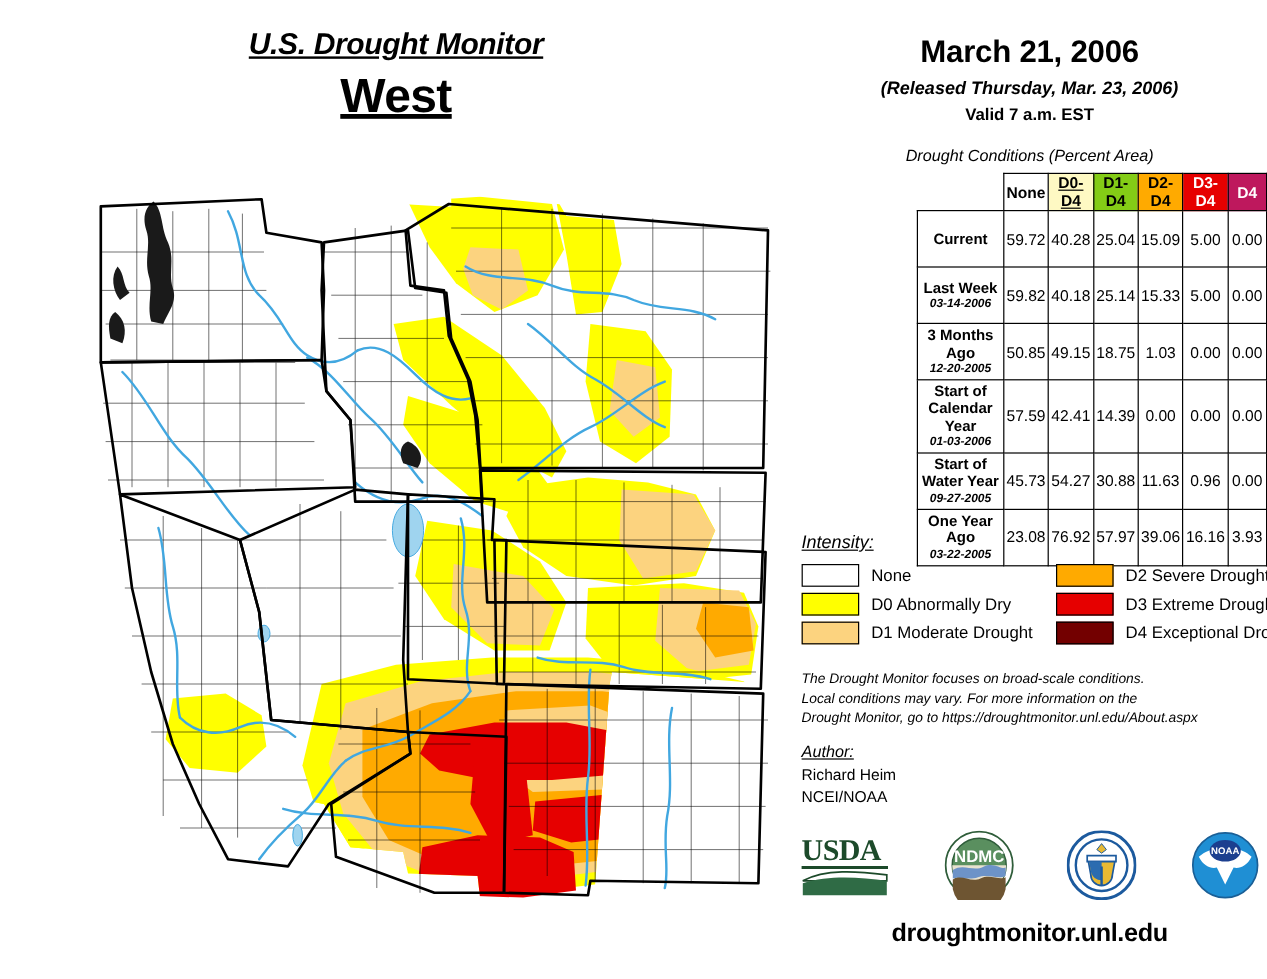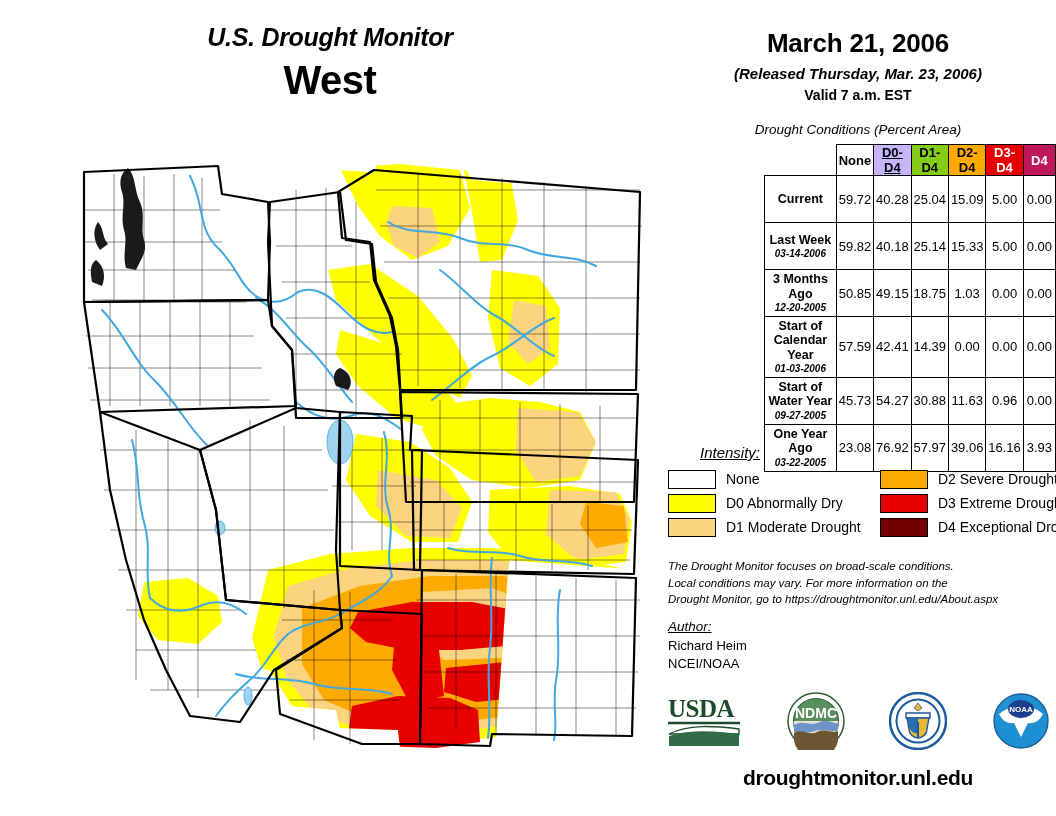--- a/index.html
+++ b/index.html
@@ -13,20 +13,21 @@
     color: #000000;
     position: relative;
     overflow: hidden;
   }
   .page { position: relative; width: 1056px; height: 816px; }
 
   
   .title-block {
     position: absolute; left: 0px; top: 24px; width: 660px;
     text-align: center;
+    text-decoration: underline;
   }
   .title-main {
     font-size: 25px; font-weight: bold; font-style: italic;
     letter-spacing: -0.3px;
     line-height: 1.1;
   }
   .title-region {
     font-size: 40px; font-weight: bold;
     line-height: 1.1; margin-top: 6px;
     letter-spacing: -0.5px;
@@ -75,33 +76,33 @@
     margin-left: 40px;
   }
   .row-label .sub {
     display: block; font-weight: bold; font-style: italic;
     font-size: 10px; margin-top: 1px;
   }
   .val-cell { width: 46px; font-size: 13px; }
 
   
   .hdr-none { background: #ffffff; color: #000; }
-  .hdr-d0   { background: #c4b5fd; color: #000; text-decoration: underline; }
+  .hdr-d0   { background: #fef9c3; color: #000; text-decoration: underline; }
   .hdr-d1   { background: #84cc16; color: #000; }
   .hdr-d2   { background: #ffaa00; color: #000; }
   .hdr-d3   { background: #e60000; color: #fff; }
   .hdr-d4   { background: #be185d; color: #fff; }
 
   
   .legend {
     position: absolute; left: 668px; top: 444px; width: 380px;
   }
   .legend-title {
     font-size: 15px; font-style: italic; font-weight: normal;
-    text-decoration: underline; margin-bottom: 6px; margin-left: 32px;
+    text-decoration: underline; margin-bottom: 6px;
   }
   .legend-grid {
     display: grid;
     grid-template-columns: 212px 190px;
     grid-auto-rows: 24px;
     align-items: center;
   }
   .legend-item { display: flex; align-items: center; }
   .swatch {
     width: 46px; height: 17px;

